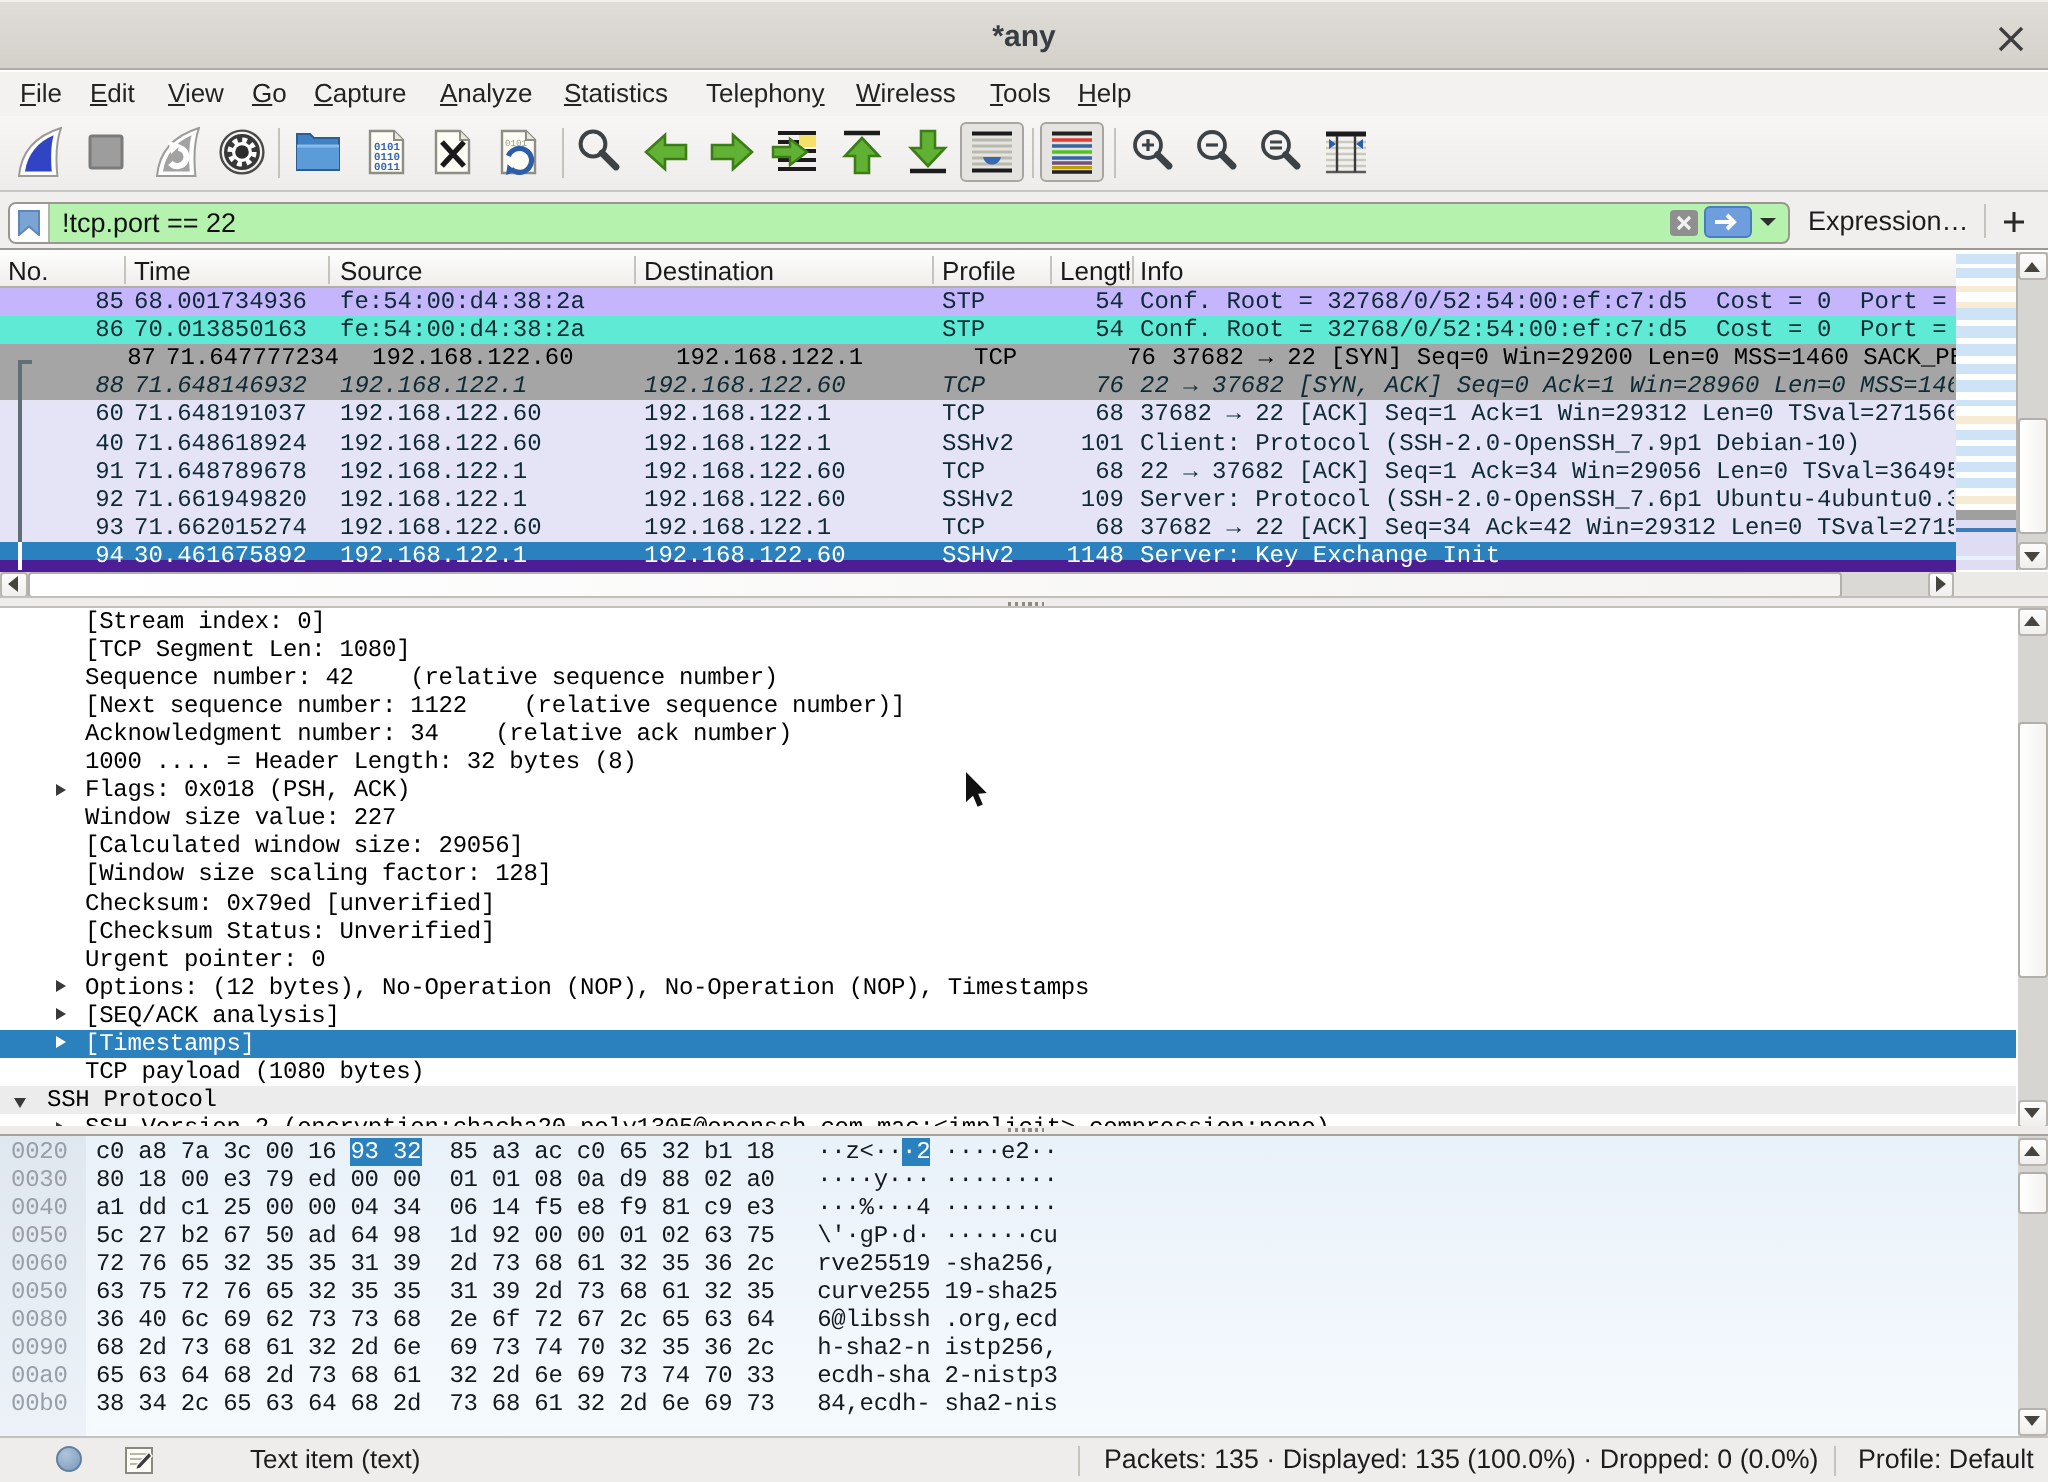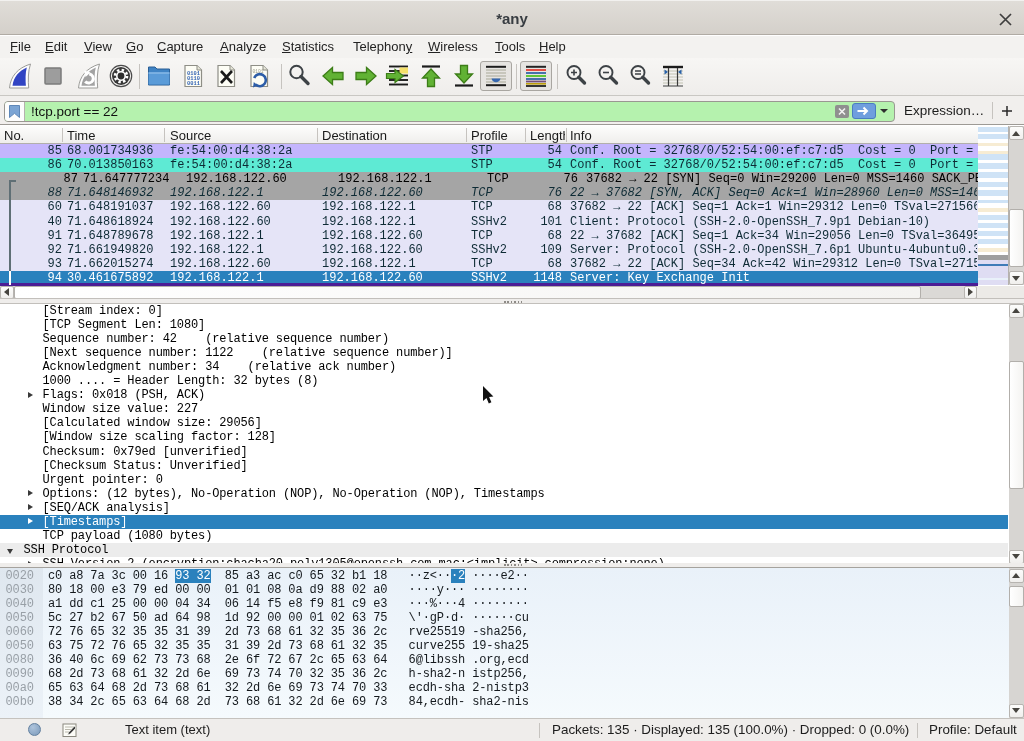--- a/index.html
+++ b/index.html
@@ -266,21 +266,21 @@
  </div>
  <div class="prow m" style="top:103.6px;color:#0e2b35;">
   <span class="c-no">91</span><span class="c-t">71.648789678</span><span class="c-s">192.168.122.1</span><span class="c-d">192.168.122.60</span><span class="c-p">TCP</span><span class="c-l">68</span><span class="c-i">22 → 37682 [ACK] Seq=1 Ack=34 Win=29056 Len=0 TSval=364953050 TSecr=27</span>
  </div>
  <div class="prow m" style="top:117.7px;color:#0e2b35;">
   <span class="c-no">92</span><span class="c-t">71.661949820</span><span class="c-s">192.168.122.1</span><span class="c-d">192.168.122.60</span><span class="c-p">SSHv2</span><span class="c-l">109</span><span class="c-i">Server: Protocol (SSH-2.0-OpenSSH_7.6p1 Ubuntu-4ubuntu0.3)</span>
  </div>
  <div class="prow m" style="top:131.8px;color:#0e2b35;">
   <span class="c-no">93</span><span class="c-t">71.662015274</span><span class="c-s">192.168.122.60</span><span class="c-d">192.168.122.1</span><span class="c-p">TCP</span><span class="c-l">68</span><span class="c-i">37682 → 22 [ACK] Seq=34 Ack=42 Win=29312 Len=0 TSval=2715660518 TSec</span>
  </div>
- <div class="prow m" style="top:145.9px;background:#2a81bd;color:#fff;border-bottom:3px solid #4c1d95;box-sizing:border-box;height:15.1px;">
+ <div class="prow m" style="top:145.9px;background:#2a81bd;color:#fff;border-bottom:6px solid #4c1d95;box-sizing:border-box;height:15.1px;">
   <span class="c-no">94</span><span class="c-t">30.461675892</span><span class="c-s">192.168.122.1</span><span class="c-d">192.168.122.60</span><span class="c-p">SSHv2</span><span class="c-l">1148</span><span class="c-i">Server: Key Exchange Init</span>
  </div>
 
  <div class="abs" style="left:9px;top:55px;width:7px;height:1.5px;background:#5f6f75;"></div>
  <div class="abs" style="left:9px;top:55px;width:1.5px;height:91px;background:#5f6f75;"></div>
  <div class="abs" style="left:9px;top:146px;width:1.5px;height:14px;background:#fff;"></div>
 
  <div class="abs" style="left:978px;top:1px;width:29.5px;height:159px;background:#fff;border-right:1px solid #b5b2ae;box-sizing:content-box;">
   <div class="strip" style="left:0;top:1px;height:5px;background:#cfe3f6;"></div>
   <div class="strip" style="left:0;top:8px;height:4.5px;background:#cfe3f6;"></div>

